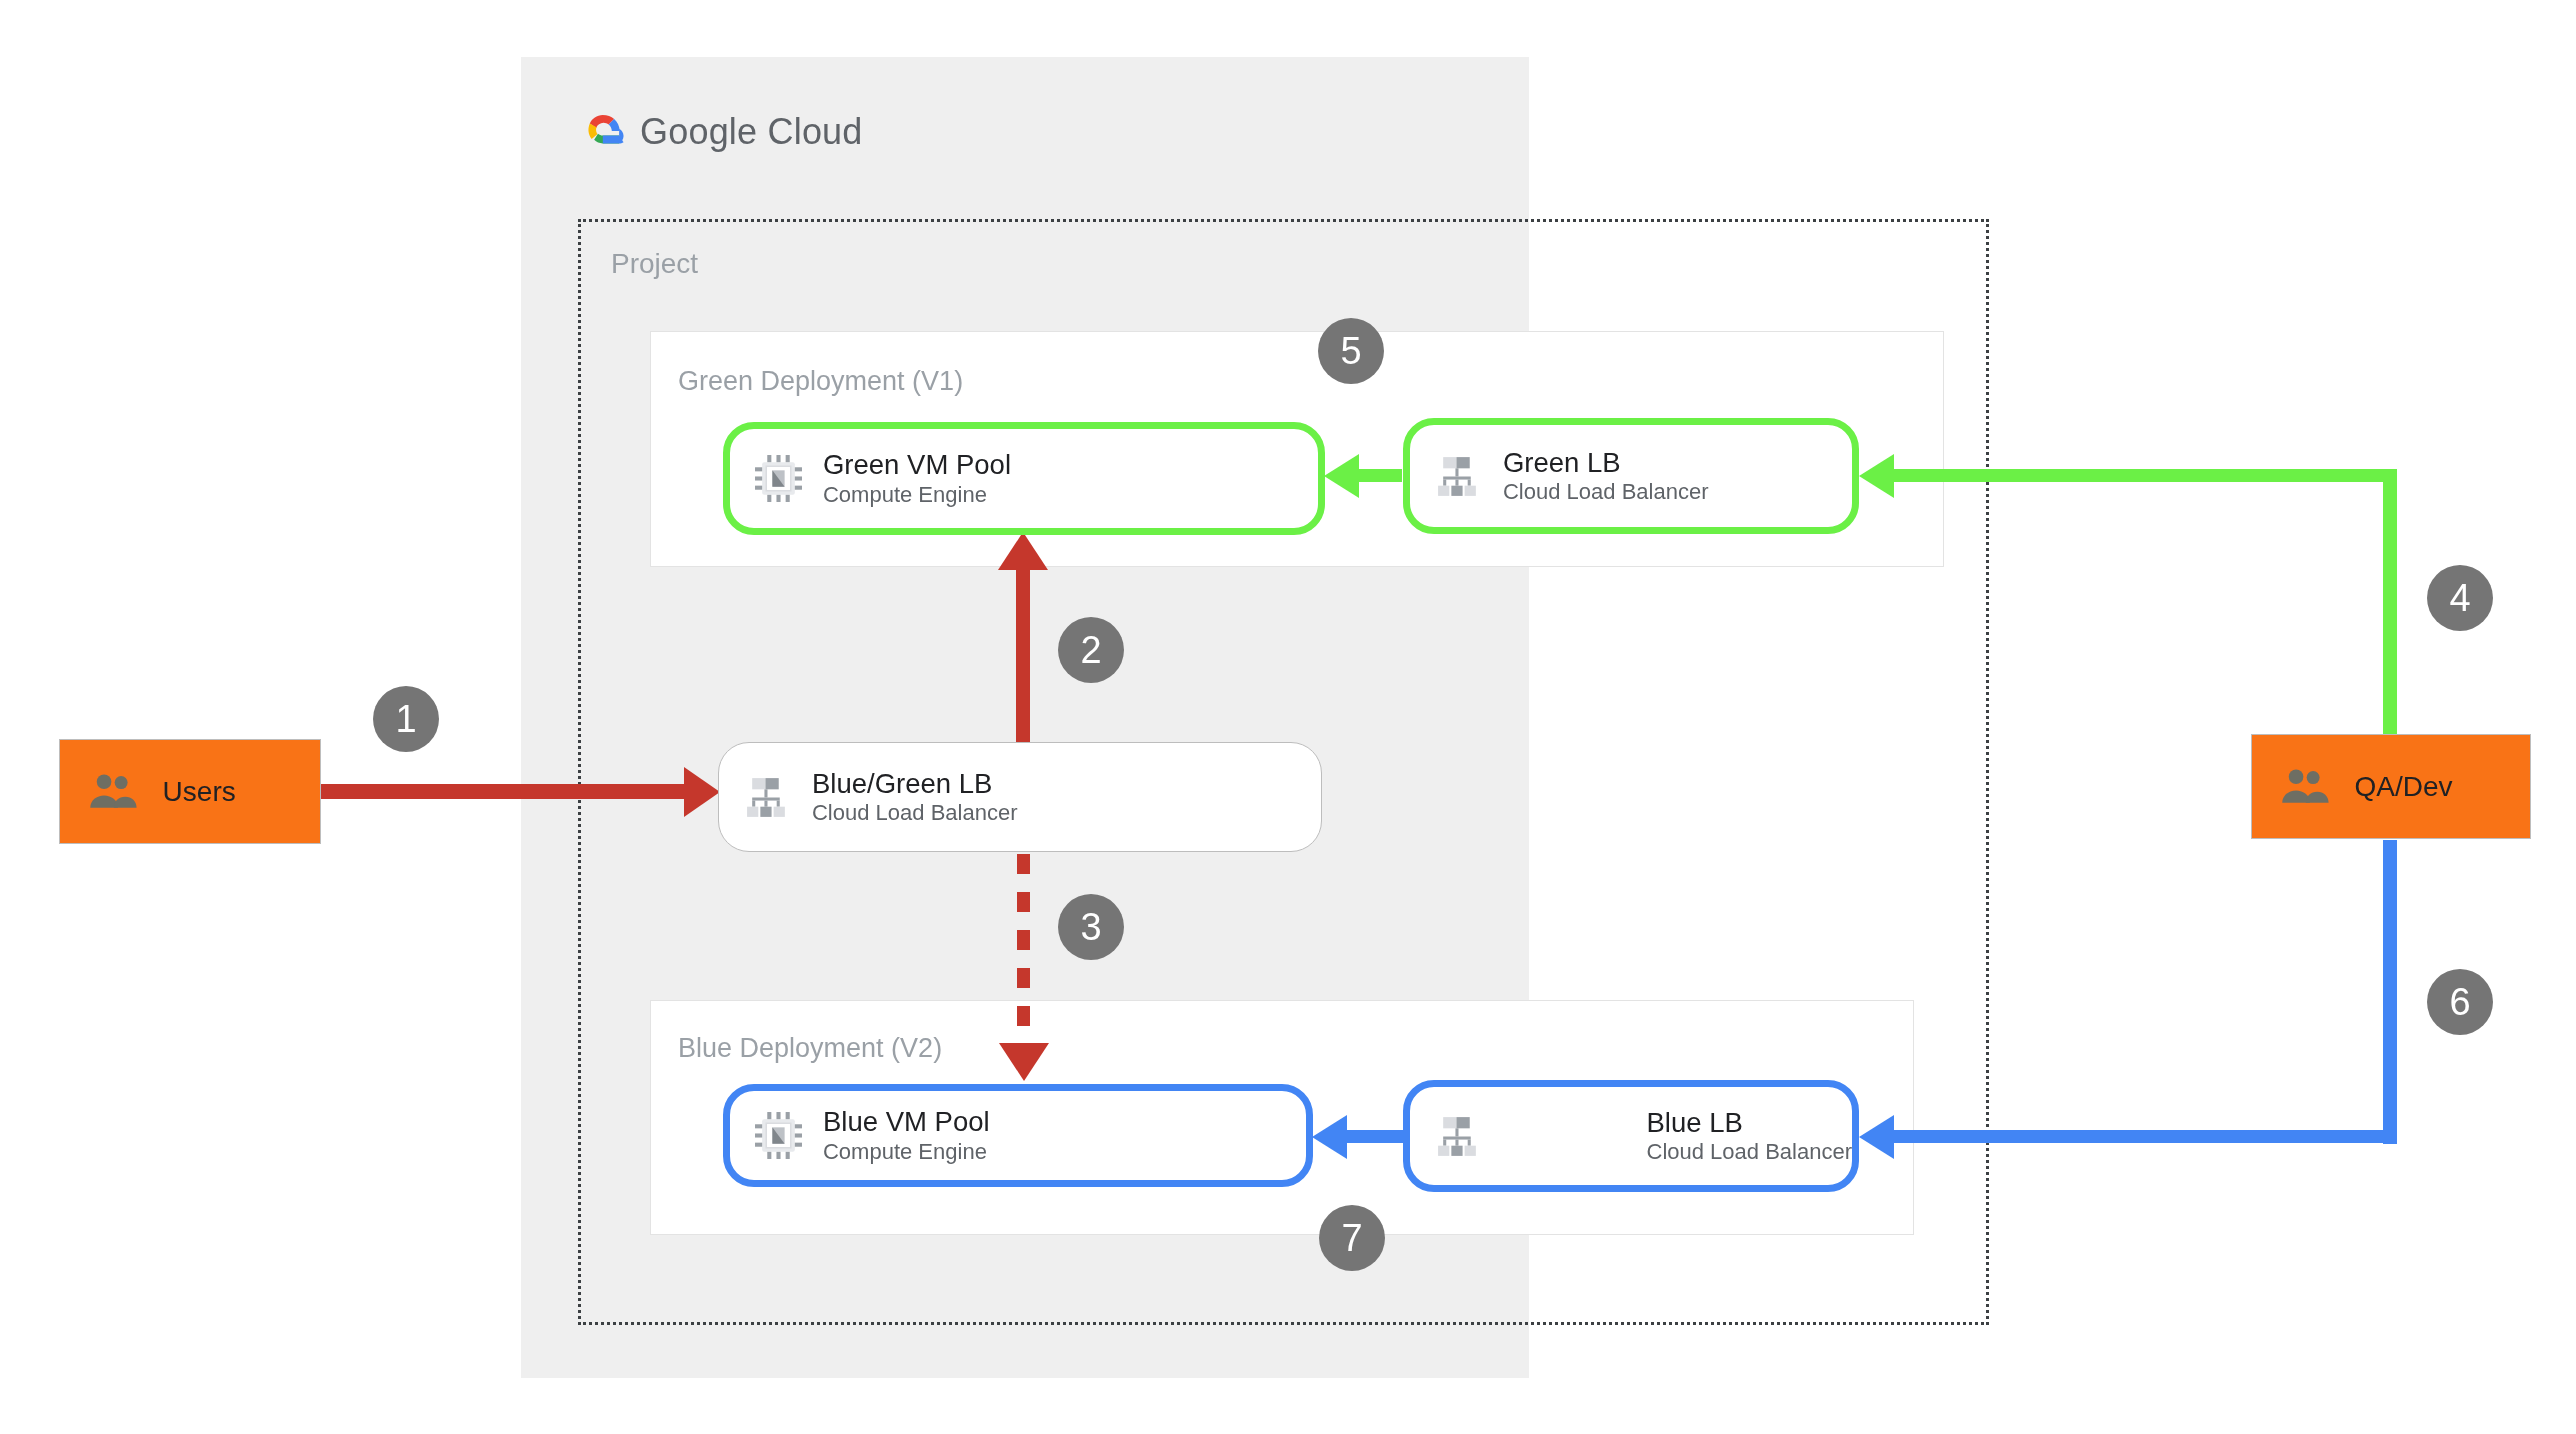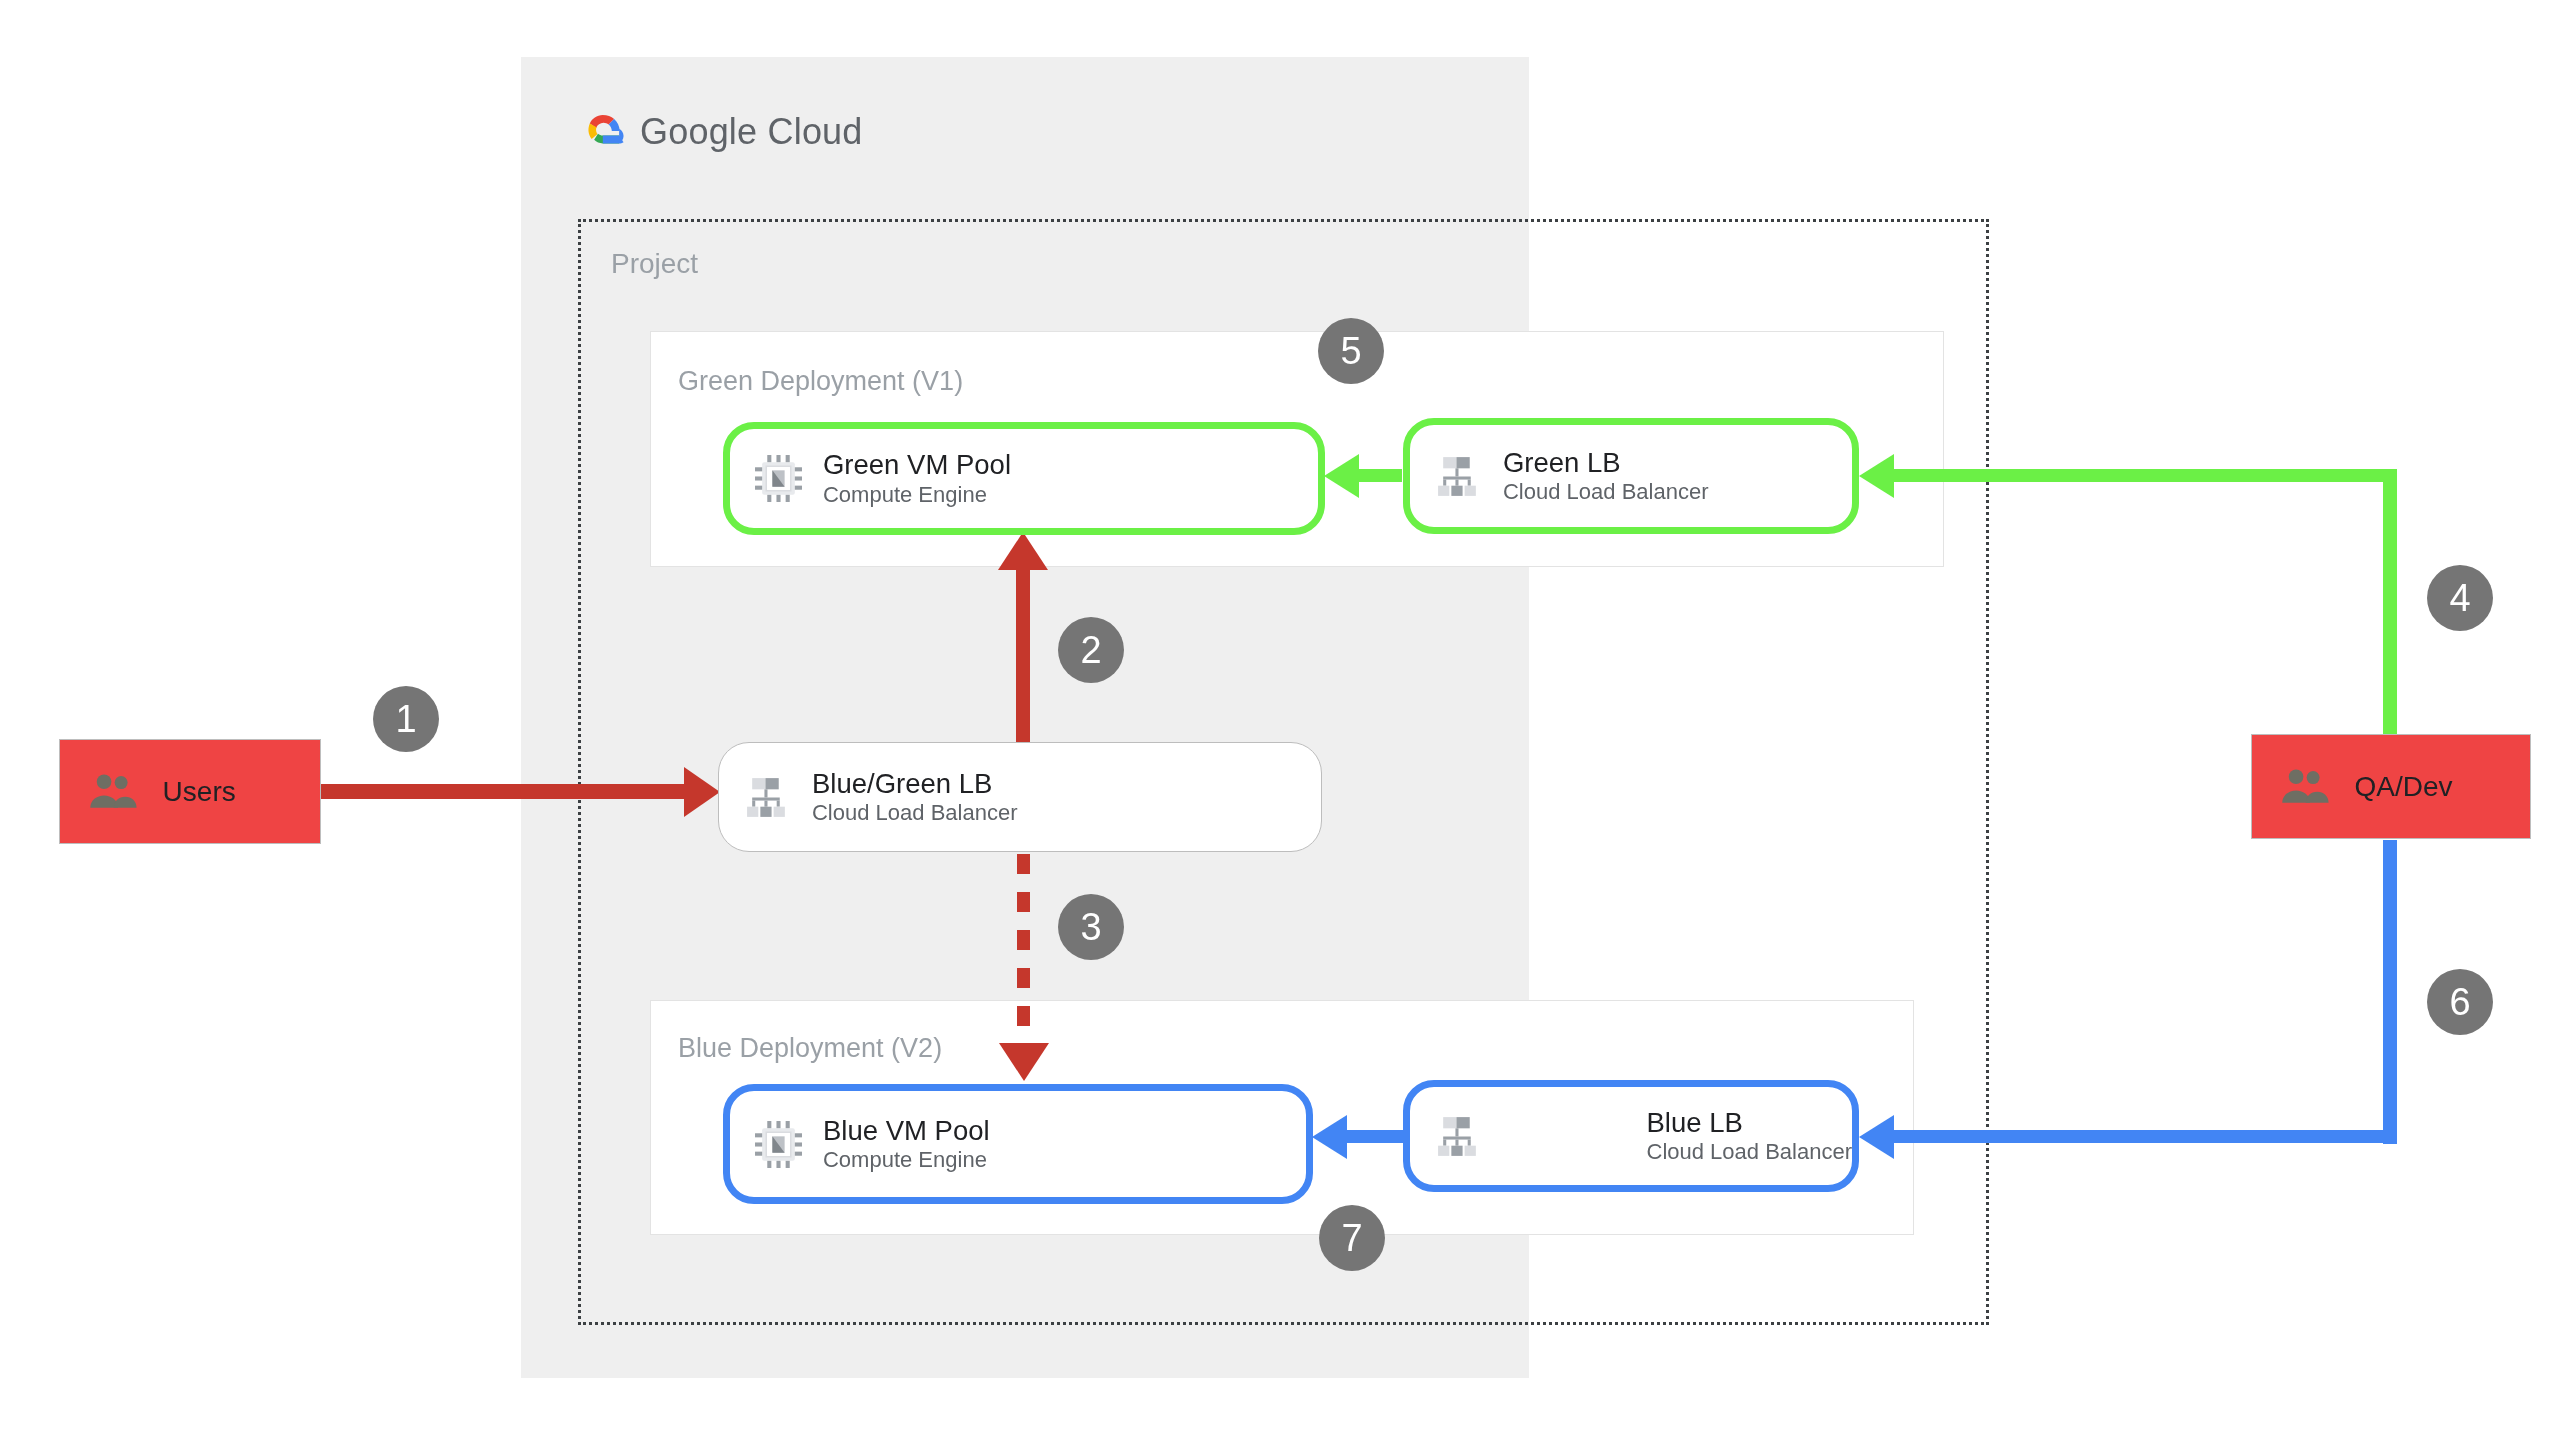--- a/index.html
+++ b/index.html
@@ -106,27 +106,27 @@
   .node .node-sub {
     font-size: 22px;
     color: #5f6368;
     line-height: 1.18;
     white-space: nowrap;
   }
 
   #green-vm   { left: 723px;  top: 422px;  width: 602px; height: 113px; border: 7px solid #6bf046; }
   #green-lb   { left: 1403px; top: 418px;  width: 456px; height: 116px; border: 7px solid #6bf046; }
   #bg-lb      { left: 718px;  top: 742px;  width: 604px; height: 110px; border: 1.6px solid #bdbdbd; }
-  #blue-vm    { left: 723px;  top: 1084px; width: 590px; height: 120px; border: 7px solid #4285f4; }
+  #blue-vm    { left: 723px;  top: 1084px; width: 590px; height: 103px; border: 7px solid #4285f4; }
   #blue-lb    { left: 1403px; top: 1080px; width: 456px; height: 112px; border: 7px solid #4285f4; justify-content: space-between; }
 
   
   .actor {
     position: absolute;
-    background: #ef4444;
+    background: #f97316;
     border: 1.6px solid #bdbdbd;
     box-sizing: border-box;
     display: flex;
     align-items: center;
     padding-left: 27px;
     z-index: 7;
   }
   .actor .actor-icon { width: 52px; height: 39px; flex: 0 0 52px; margin-right: 23.6px; }
   .actor .actor-label { font-size: 28px; color: #202124; white-space: nowrap; }
   #users-box  { left: 59px;  top: 739px; width: 262px; height: 105px; }

